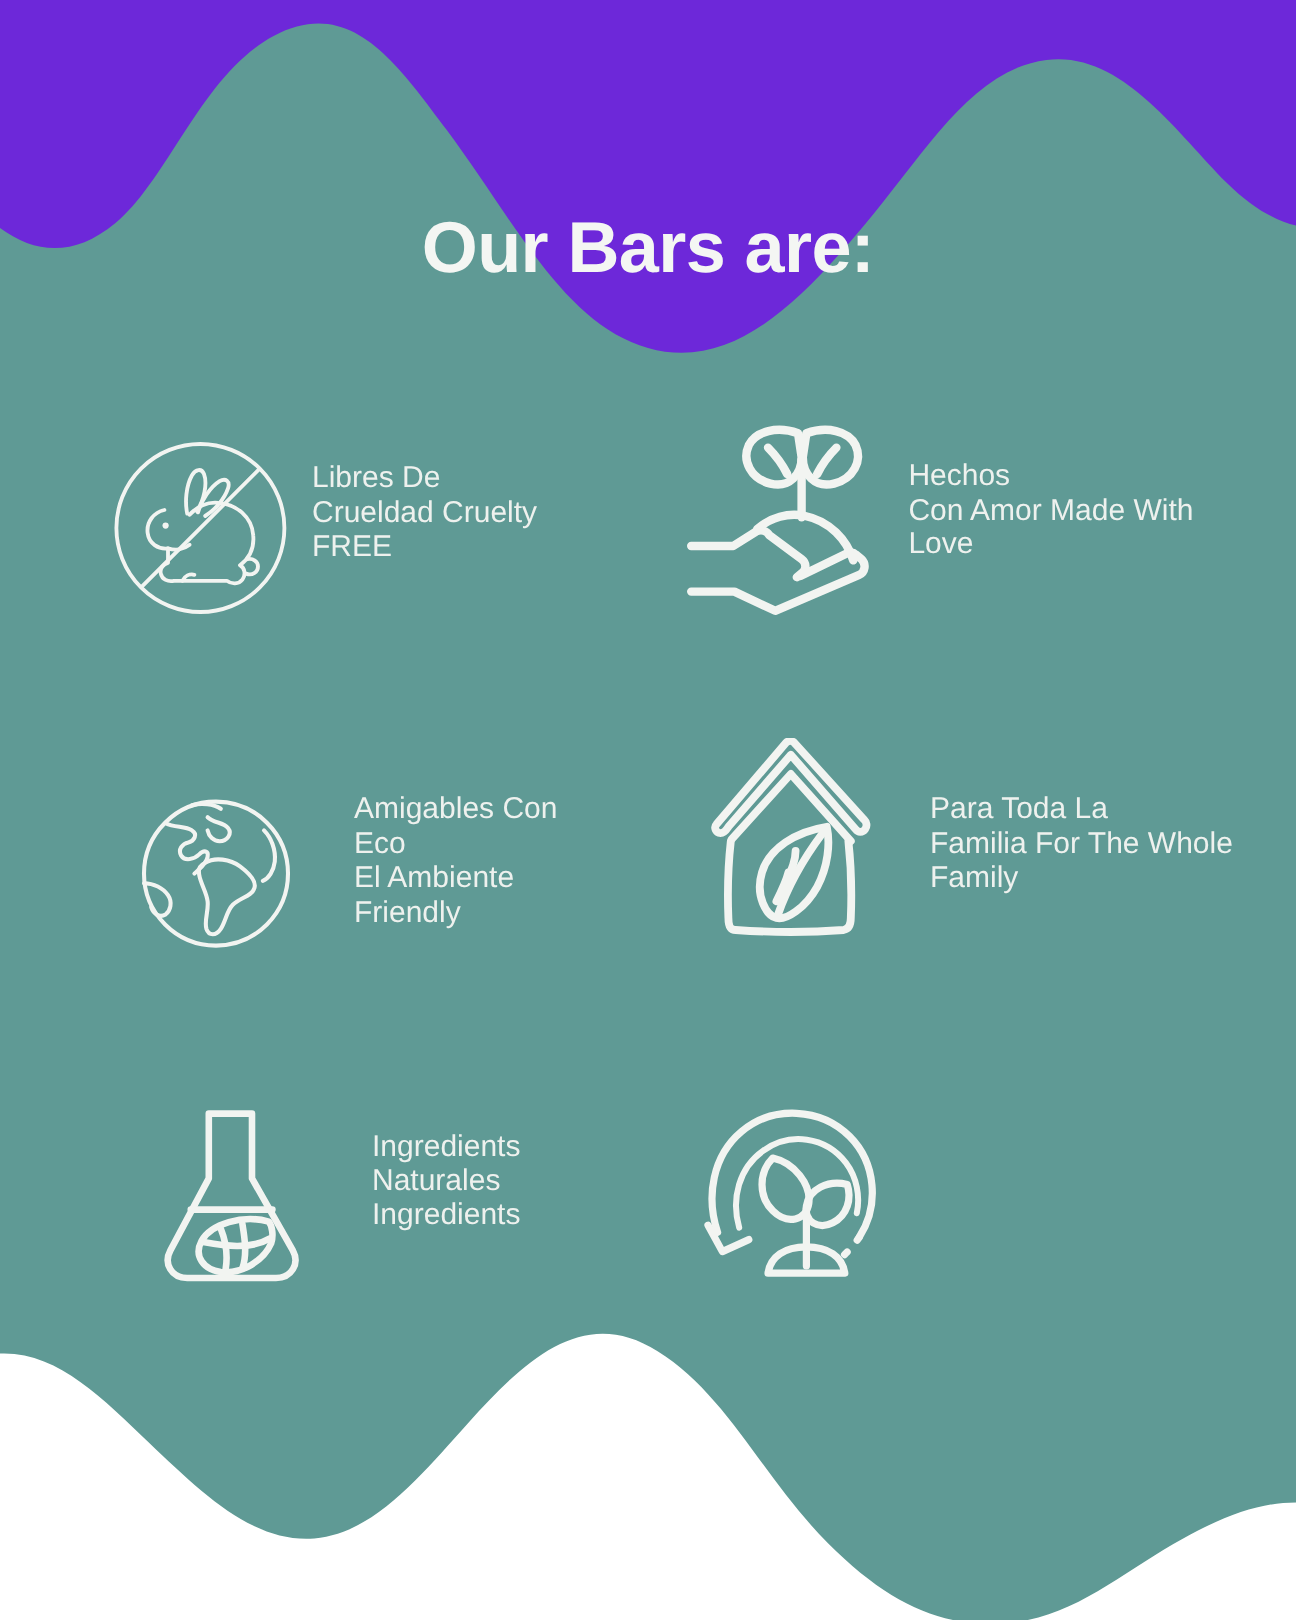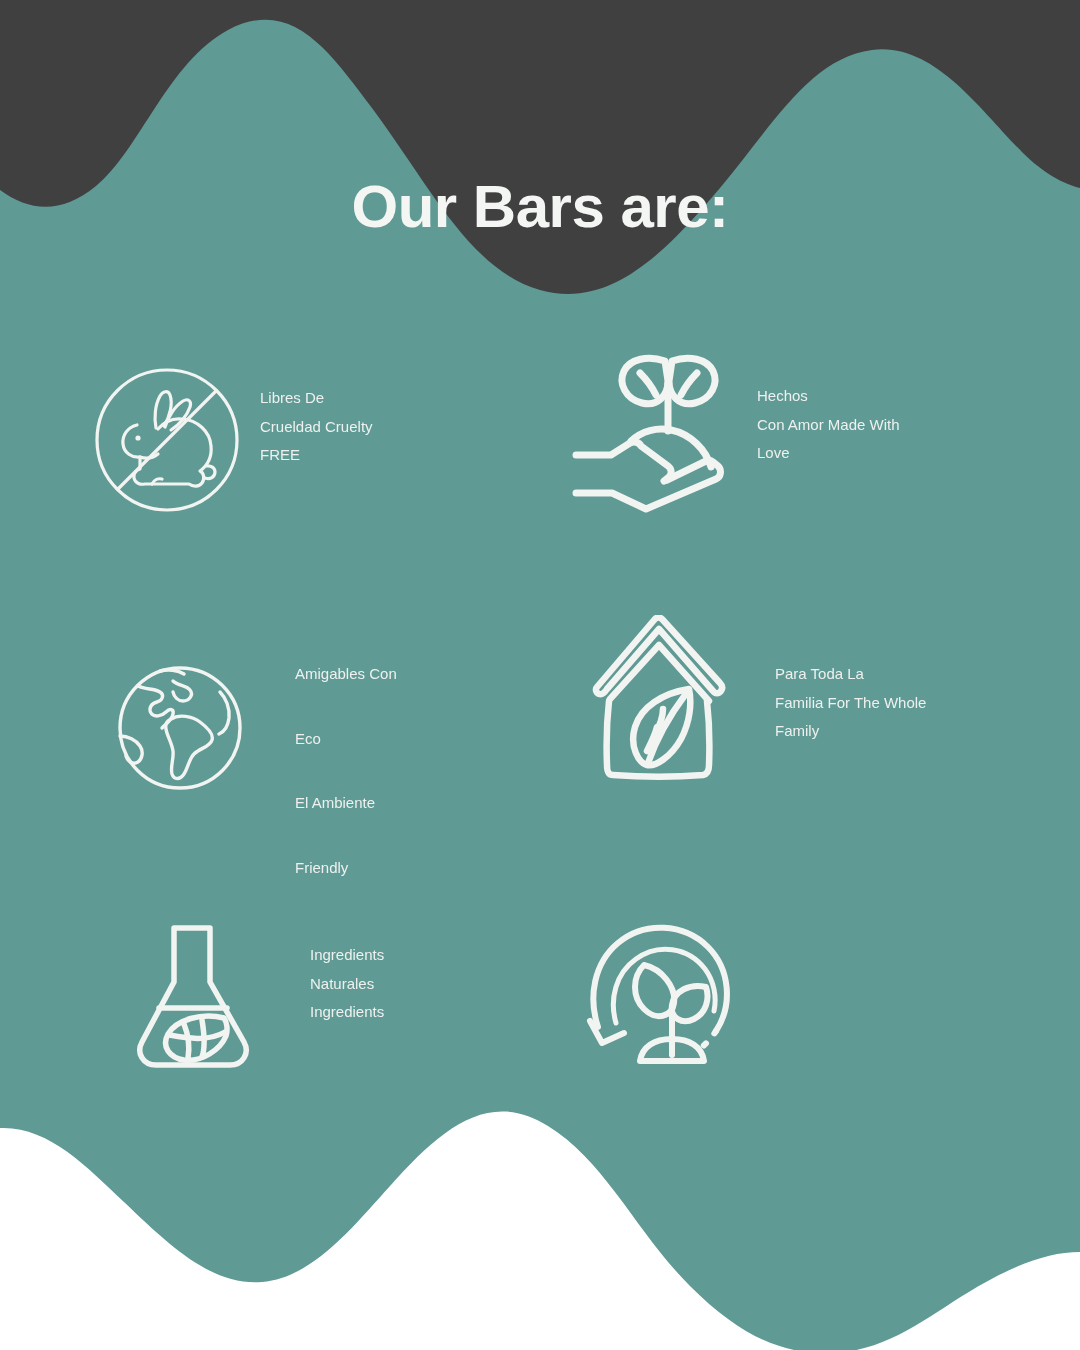--- a/index.html
+++ b/index.html
@@ -5,21 +5,21 @@
   * { margin:0; padding:0; box-sizing:border-box; }
   html, body {
     width:1080px; height:1350px;
     background:#ffffff;
     font-family:"Liberation Sans", sans-serif;
     overflow:hidden;
   }
   #poster {
     position:relative;
     width:1080px; height:1350px;
-    background:#404040;
+    background:#6d28d9;
     overflow:hidden;
   }
   .wave-layer {
     position:absolute; left:0; top:0;
     width:1080px; height:1350px;
     pointer-events:none;
   }
   .title {
     position:absolute;
     left:0; top:172px;
@@ -49,33 +49,33 @@
     flex:0 0 auto;
   }
   .icon-box svg { display:block; }
   .labels {
     padding-top:6px;
     display:flex;
     flex-direction:column;
     flex:1 1 auto;
   }
   .labels .ln {
-    font-size:15px;
+    font-size:25px;
     line-height:28.6px;
     color:#eef1ee;
     white-space:nowrap;
   }
 
   
   .f1 { left:82px;  top:352px;  width:420px; }
   .f1 .labels { padding-left:8px; padding-top:32px; }
   .f2 { left:565px; top:340px;  width:440px; }
   .f2 .labels { padding-left:22px; padding-top:42px; }
   .f3 { left:95px;  top:640px;  width:420px; }
-  .f3 .labels { padding-left:30px; padding-top:20px;gap:36px; }
+  .f3 .labels { padding-left:30px; padding-top:20px; }
   .f4 { left:575px; top:612px;  width:450px; }
   .f4 .labels { padding-left:30px; padding-top:48px; }
   .f5 { left:108px; top:908px;  width:420px; }
   .f5 .labels { padding-left:32px; padding-top:33px; }
   .f6 { left:575px; top:908px;  width:440px; }
   .f6 .labels { padding-left:30px; padding-top:40px; }
 </style>
 </head>
 <body>
 

